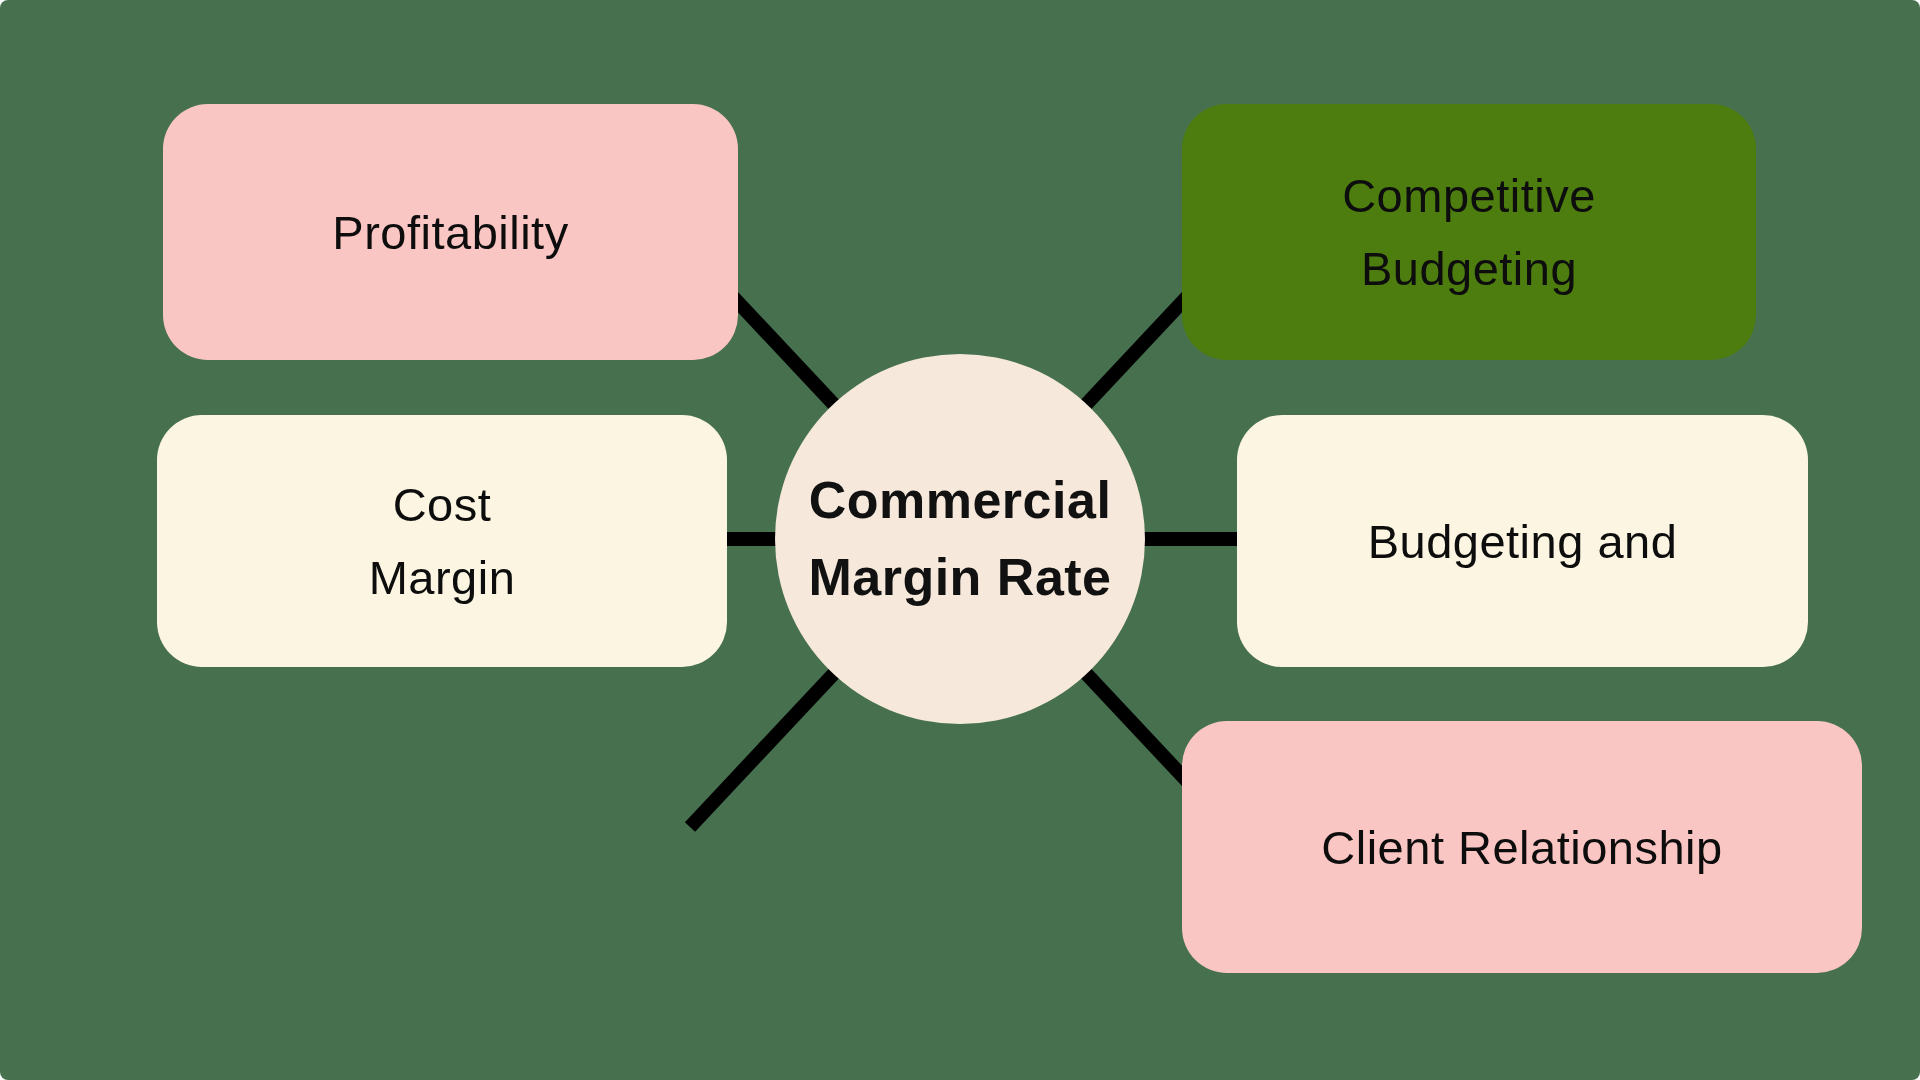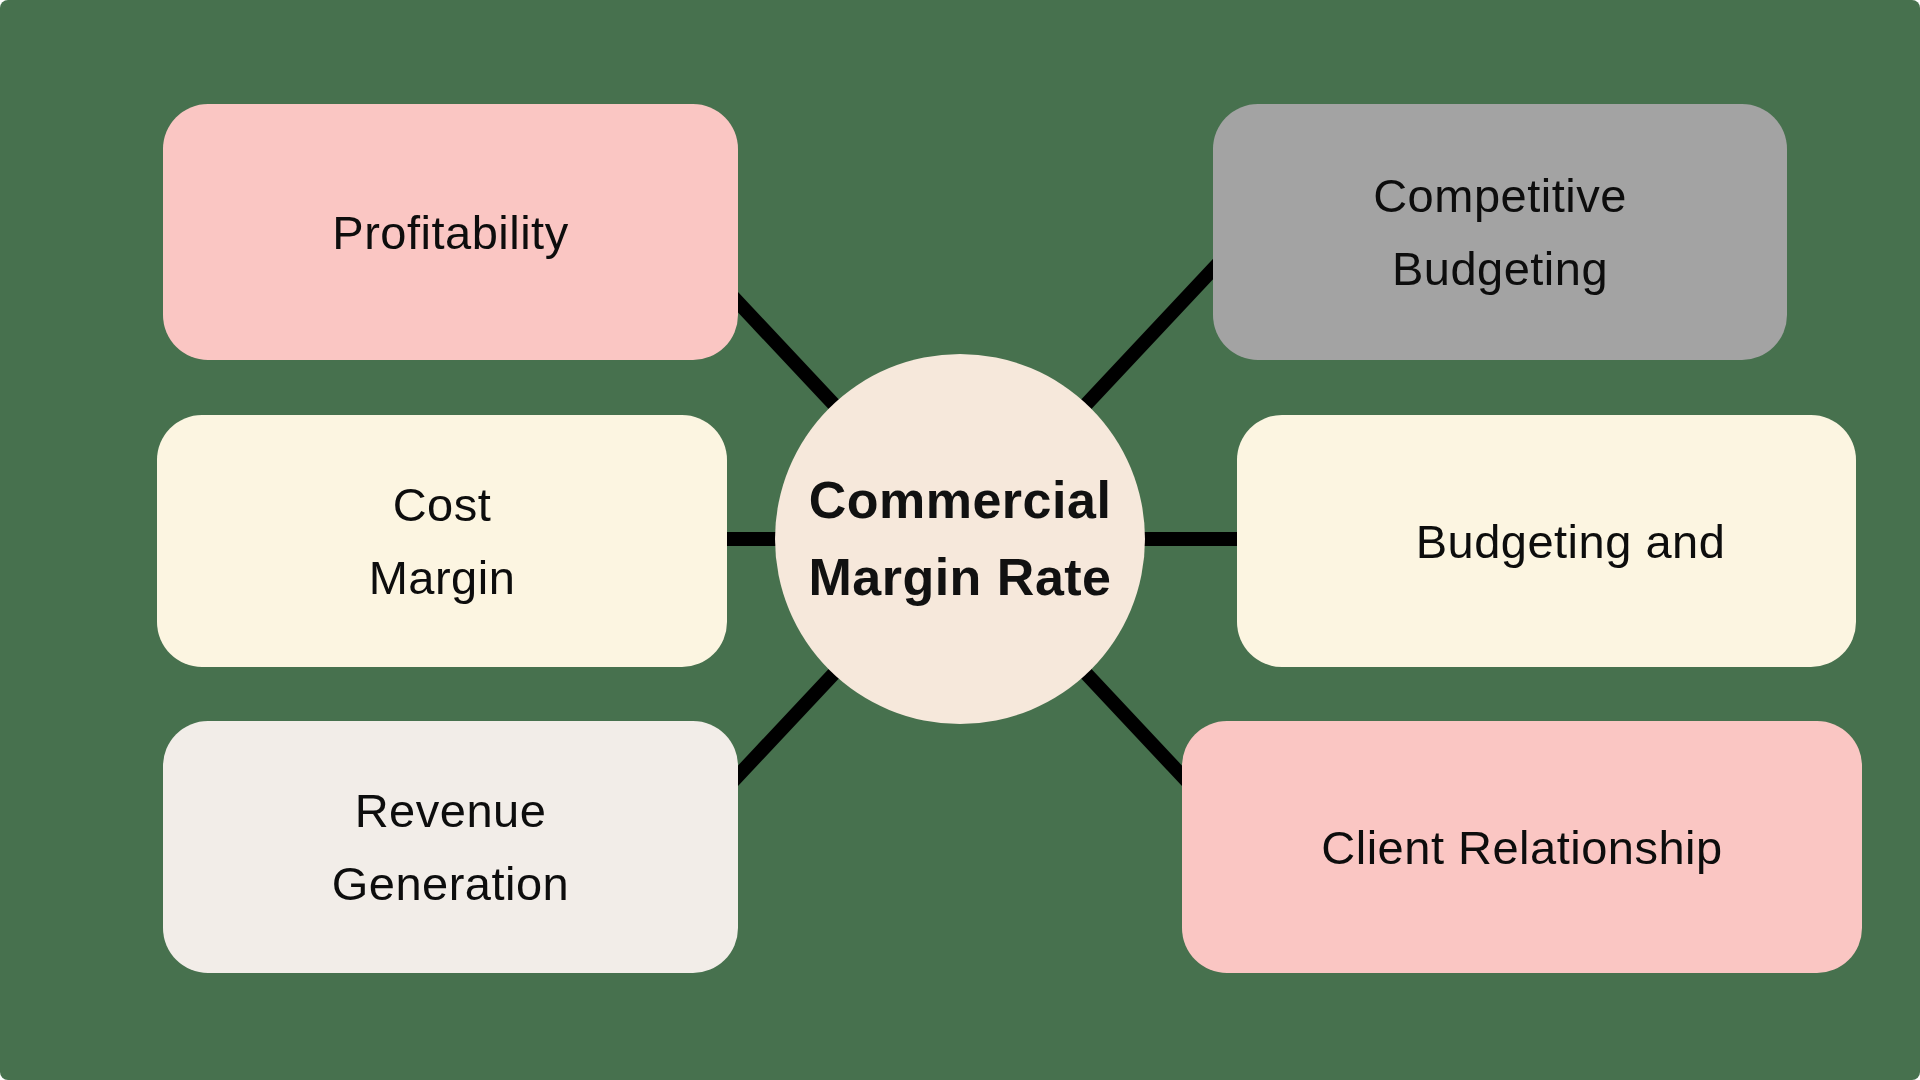--- a/index.html
+++ b/index.html
@@ -63,35 +63,29 @@
     </div>
   </div>
 
   <div class="node pos-mid-left" style="background: rgb(252, 245, 225);">
     <div class="label">
       <span>Cost</span>
       <span>Margin</span>
     </div>
   </div>
 
-  <div class="node pos-bot-left" style="background: rgb(242, 237, 232);">
-    <div class="label">
-      <span>Revenue</span>
-      <span>Generation</span>
-    </div>
-  </div>
 
-  <div class="node pos-top-right" style="background: #a3a3a3; margin-left: 31px;">
+  <div class="node pos-top-right" style="background: #4d7c0f;">
     <div class="label">
       <span>Competitive</span>
       <span>Budgeting</span>
     </div>
   </div>
 
-  <div class="node pos-mid-right" style="background: rgb(252, 245, 225); padding-left: 48px;">
+  <div class="node pos-mid-right" style="background: rgb(252, 245, 225);">
     <div class="label">
       <span>Budgeting and</span>
     </div>
   </div>
 
   <div class="node pos-bot-right" style="background: rgb(250, 198, 195);">
     <div class="label">
       <span>Client Relationship</span>
     </div>
   </div>

